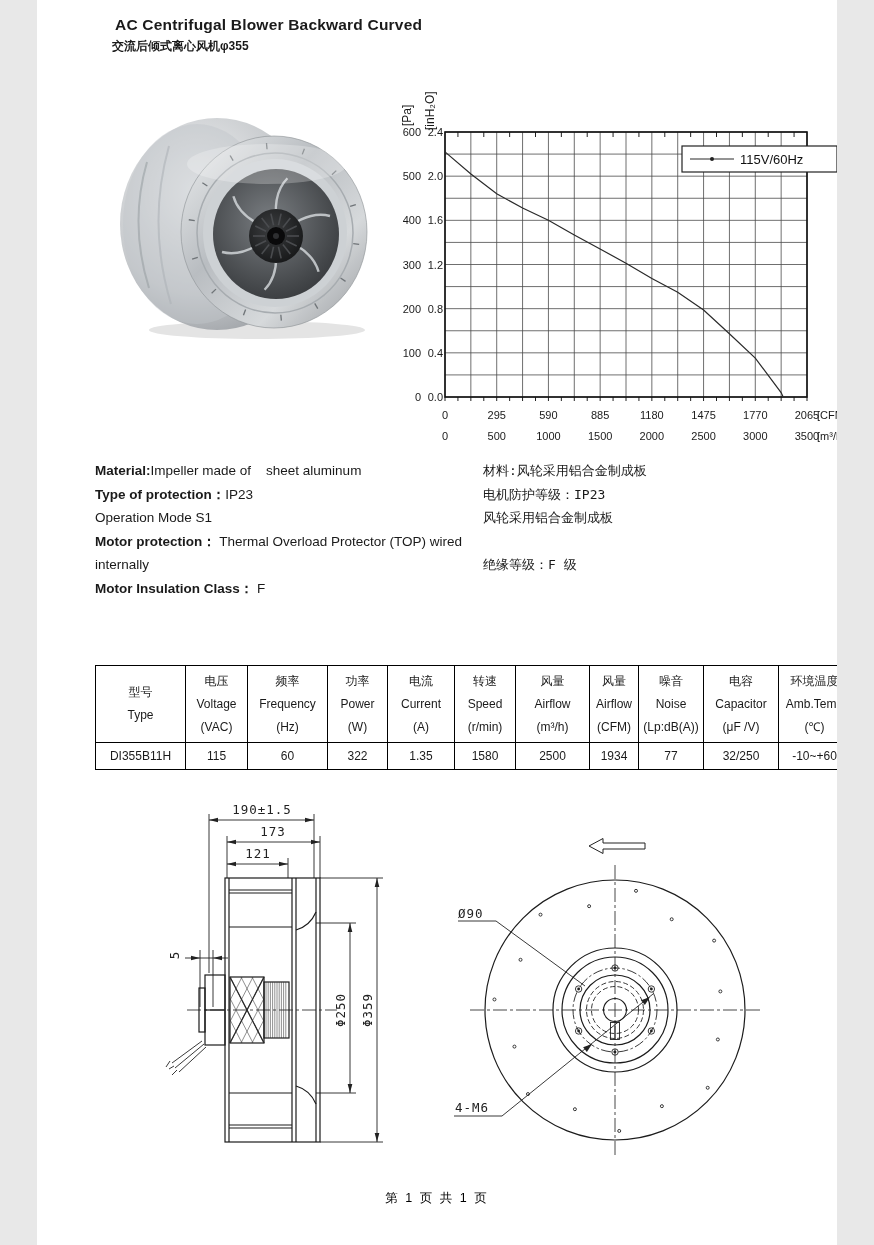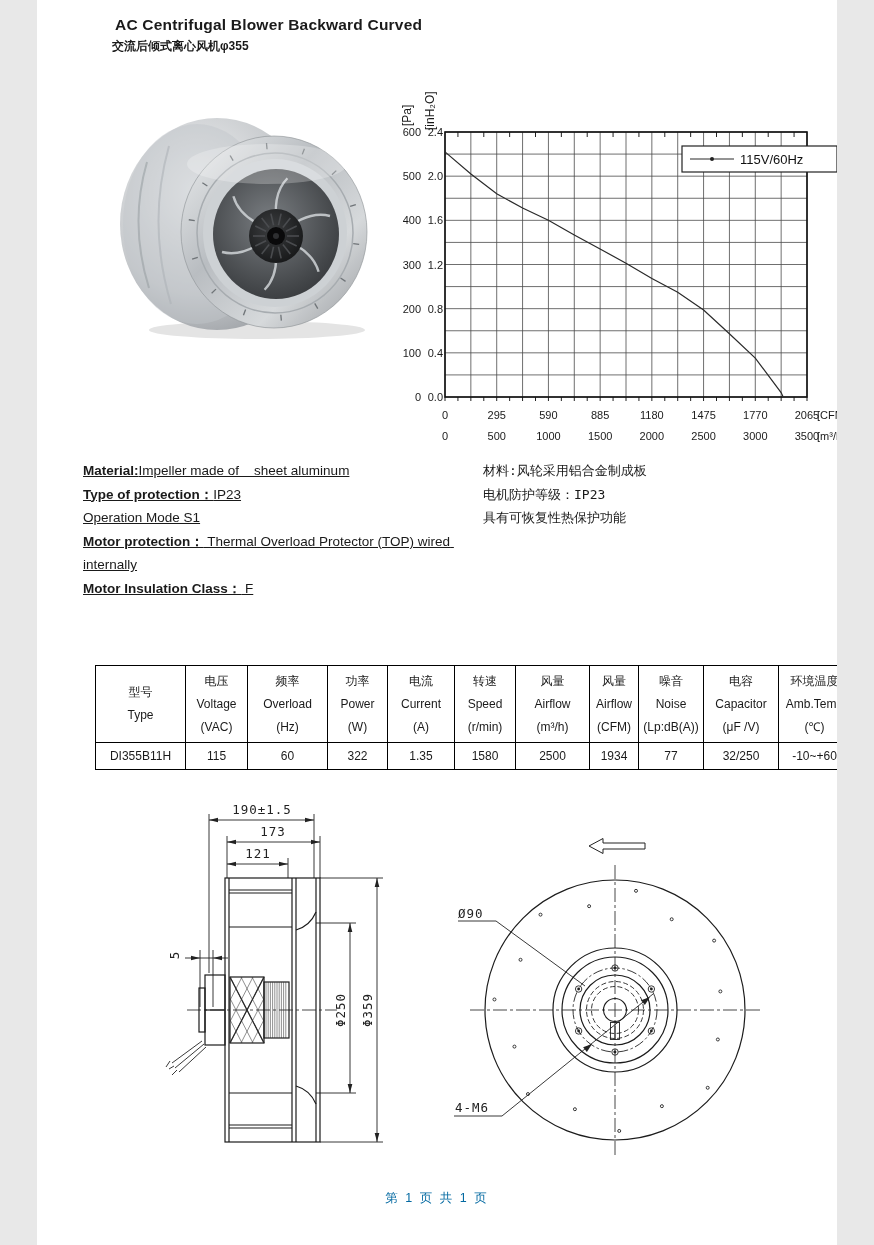--- a/index.html
+++ b/index.html
@@ -13,40 +13,40 @@
   .axis{stroke:#222;stroke-width:1;}
   .frame{fill:none;stroke:#111;stroke-width:1.6;}
   .tick{font-size:11px;fill:#1a1a1a;font-family:"Liberation Sans",sans-serif;}
   .axt{font-size:12px;}
   .ta-e{text-anchor:end;} .ta-m{text-anchor:middle;}
   .legend-box{fill:#fff;stroke:#222;stroke-width:1.2;}
   .legend-t{font-size:13px;fill:#111;font-family:"Liberation Sans",sans-serif;}
   .curve{fill:none;stroke:#2a2a2a;stroke-width:1.2;}
   
   .specs{left:46px;top:459px;width:800px;}
-  .specs-left{position:absolute;left:0;top:0;width:410px;text-decoration:underline;}
+  .specs-left{position:absolute;left:12px;top:0;width:410px;}
   .specs-right{position:absolute;left:400px;top:0;width:380px;}
   .spec-line{font-size:13.5px;line-height:23.5px;white-space:pre-wrap;}
   .spec-line b{font-weight:bold;}
   .specs-right .spec-line{font-size:13px;font-family:"DejaVu Sans Mono","Liberation Sans",sans-serif;}
   
   #spec-table{border-collapse:collapse;table-layout:fixed;width:755px;border-radius:31px;}
   #spec-table th,#spec-table td{border:1px solid #000;text-align:center;vertical-align:middle;
     font-weight:normal;font-size:12px;color:#1a1a1a;padding:0;}
   #spec-table th{height:76px;}
   #spec-table th div{line-height:23px;}
   #spec-table td{height:26px;}
   
   .cad{font-family:"DejaVu Sans Mono","Liberation Mono",monospace;font-size:12.5px;fill:#222;letter-spacing:1px;}
   .dln{stroke:#222;stroke-width:.9;fill:none;}
   .thk{stroke:#1c1c1c;stroke-width:1.2;fill:none;}
   .hair{stroke:#333;stroke-width:.55;}
   .thin{fill:none;stroke:#222;stroke-width:.9;}
   .cl{stroke:#333;stroke-width:.9;stroke-dasharray:14 3 3 3;fill:none;}
-  .footer{left:0;top:1190px;width:100%;text-align:center;font-size:12.5px;color:#0369a1;letter-spacing:2px;}
+  .footer{left:0;top:1190px;width:100%;text-align:center;font-size:12.5px;color:#000000;letter-spacing:2px;}
 </style>
 </head>
 <body>
 
 <div class="page">
 
   <div class="abs title-en">AC Centrifugal Blower Backward Curved</div>
   <div class="abs title-zh">交流后倾式离心风机φ355</div>
 
   <svg class="abs" style="left:80px;top:112px;" width="255" height="230" viewBox="0 0 255 230">
@@ -249,22 +249,23 @@
     <div id="specs-left" class="specs-left">
         <div class="spec-line"><b>Material:</b>Impeller made of    sheet aluminum</div>
         <div class="spec-line"><b>Type of protection：</b>IP23</div>
         <div class="spec-line">Operation Mode S1</div>
         <div class="spec-line"><b>Motor protection：</b> Thermal Overload Protector (TOP) wired internally</div>
         <div class="spec-line"><b>Motor Insulation Class：</b> F</div>
       </div>
     <div id="specs-right" class="specs-right">
         <div class="spec-line">材料:风轮采用铝合金制成板</div>
         <div class="spec-line">电机防护等级：IP23</div>
-        <div class="spec-line">具有可恢复性热保护功能</div>
+        <div class="spec-line">风轮采用铝合金制成板</div>
         <div class="spec-line">&nbsp;</div>
+        <div class="spec-line">绝缘等级：F 级</div>
       </div>
   </div>
 
   <table id="spec-table" class="abs" style="left:58px;top:665px;">
       <colgroup>
         <col style="width:90px">
         <col style="width:62px">
         <col style="width:80px">
         <col style="width:60px">
         <col style="width:67px">
@@ -281,21 +282,21 @@
             <div>型号</div>
             <div>Type</div>
           </th>
           <th>
             <div>电压</div>
             <div>Voltage</div>
             <div>(VAC)</div>
           </th>
           <th>
             <div>频率</div>
-            <div>Overload</div>
+            <div>Frequency</div>
             <div>(Hz)</div>
           </th>
           <th>
             <div>功率</div>
             <div>Power</div>
             <div>(W)</div>
           </th>
           <th>
             <div>电流</div>
             <div>Current</div>

